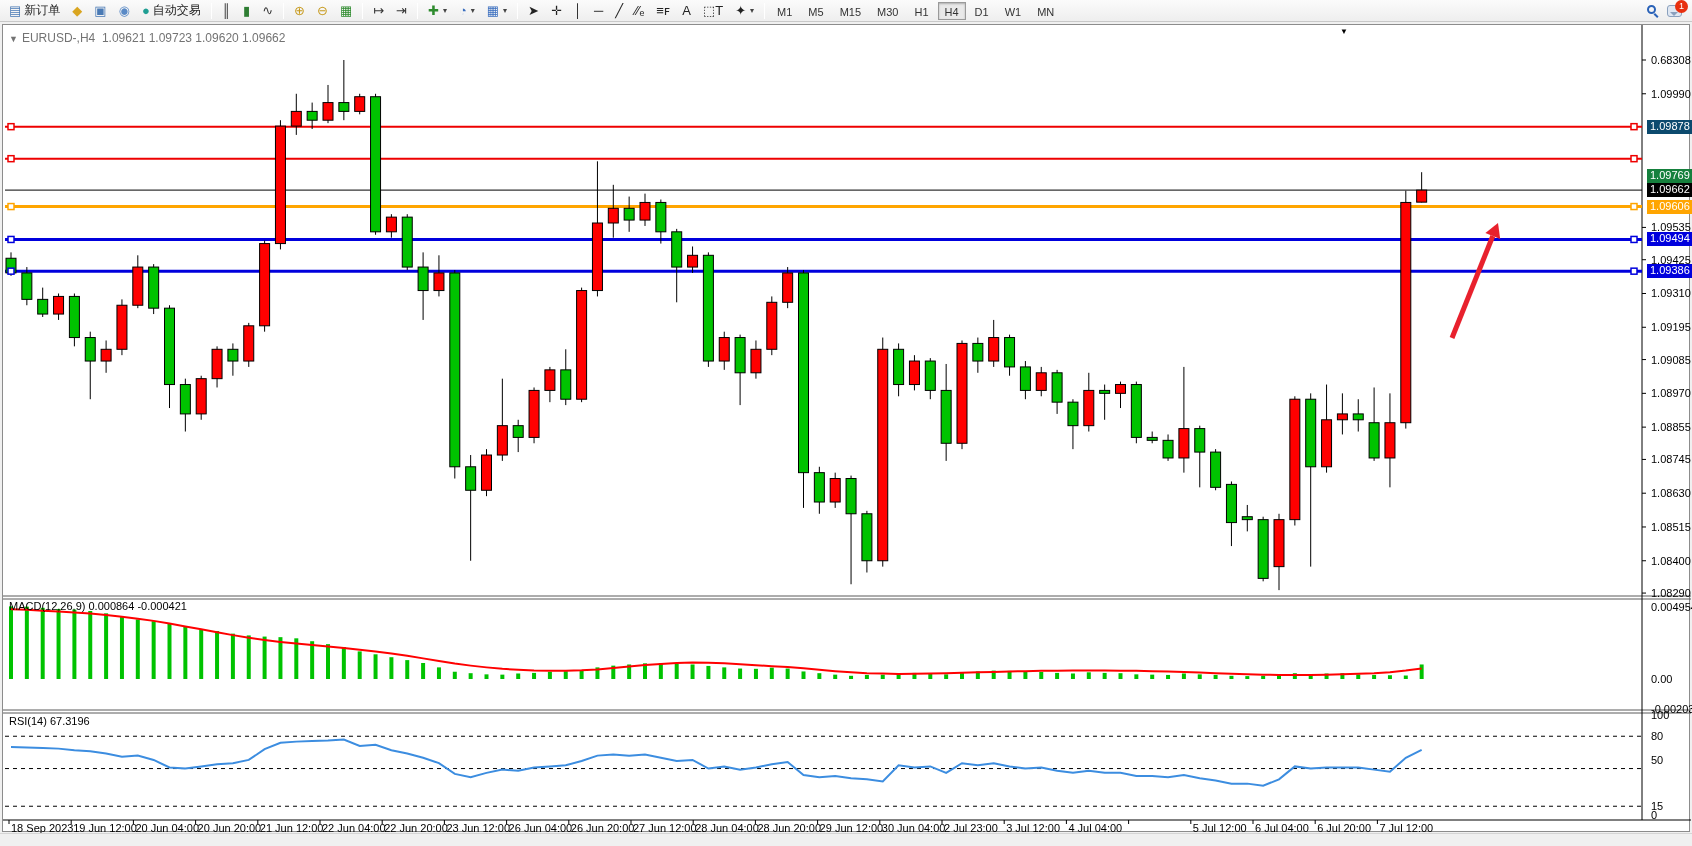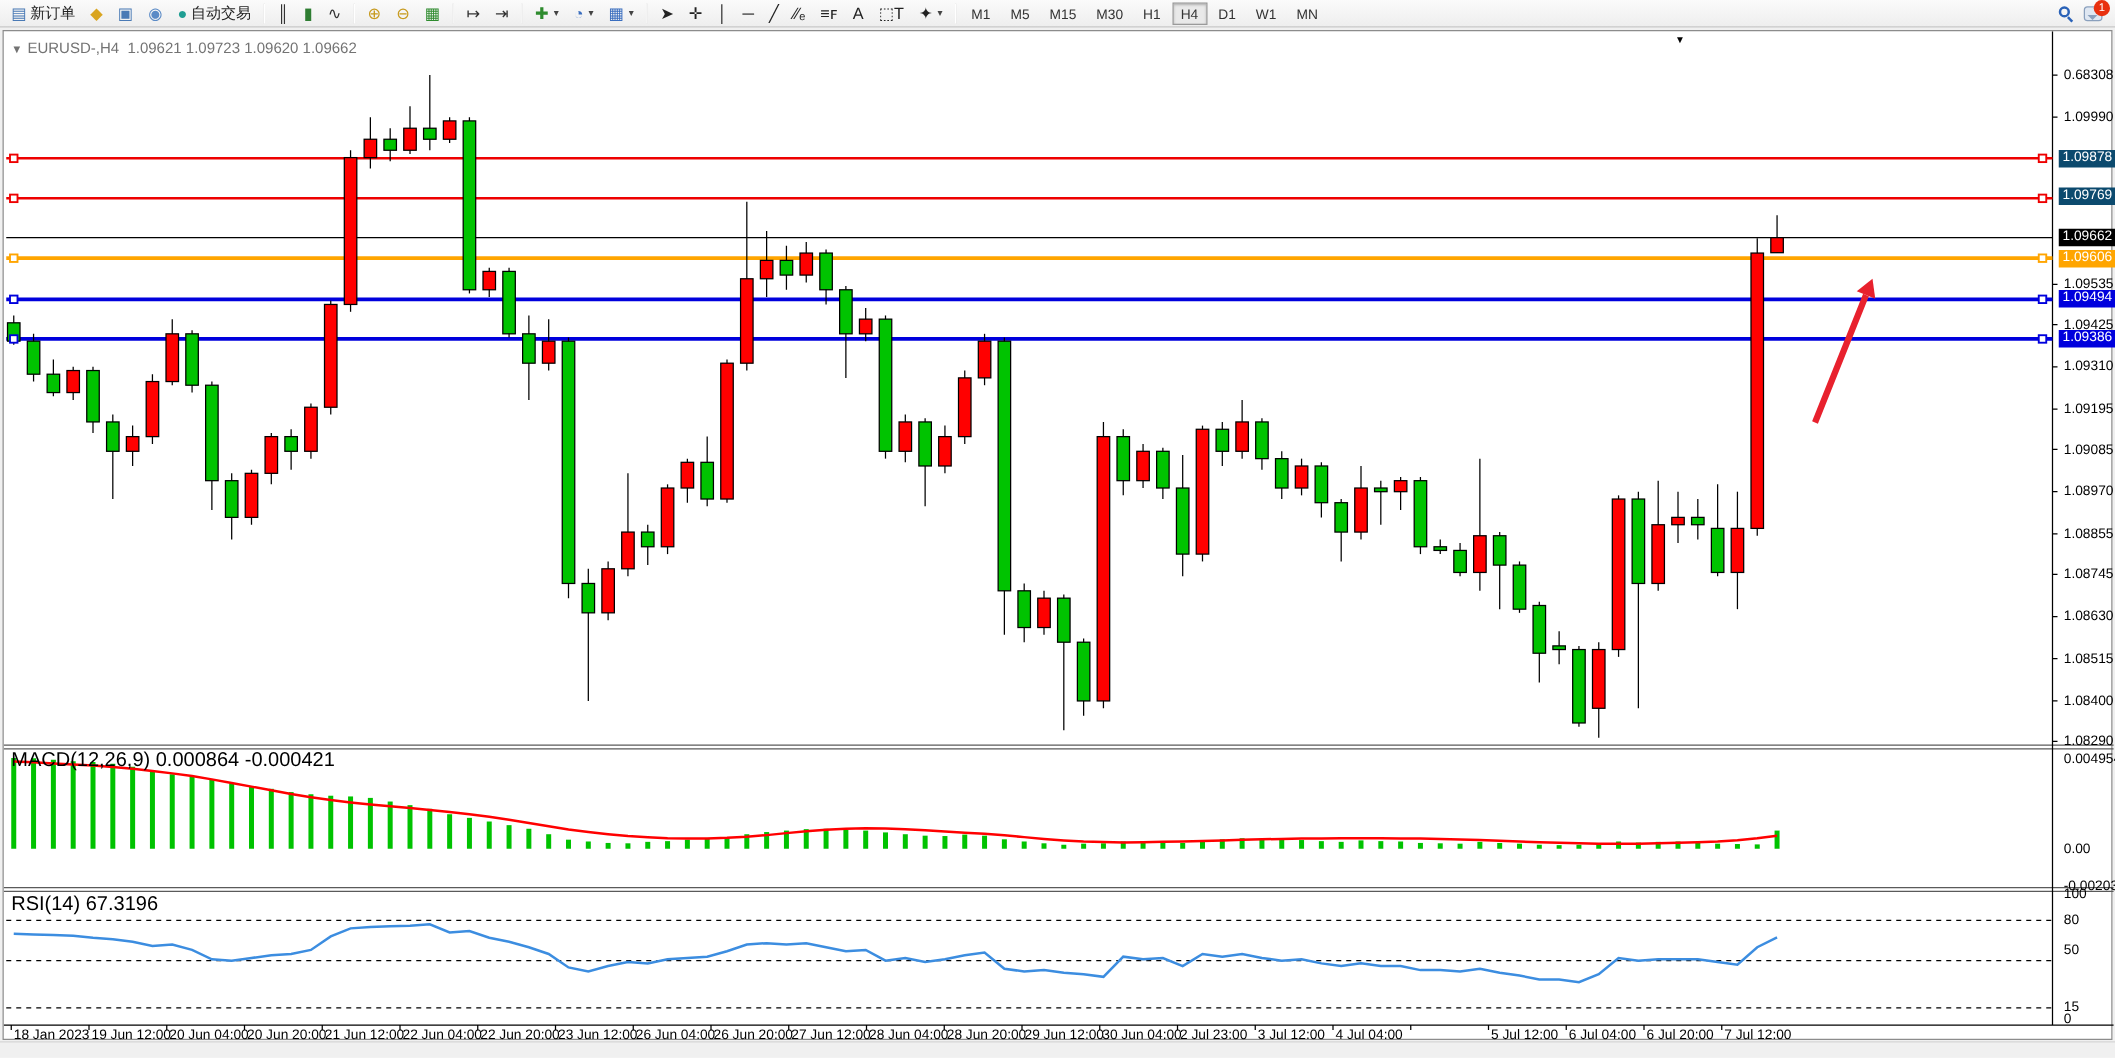--- a/index.html
+++ b/index.html
@@ -38,21 +38,21 @@
   
   #chartwin { position:absolute; left:2px; top:24px; width:1688px; height:808px;
               background:#fff; border:1px solid #8c8c8c; }
   #header { position:absolute; left:6px; top:6px; font-size:12px; color:#737373; z-index:5; }
   #header .tri { font-size:9px; margin-right:4px; }
   #svg-root { position:absolute; left:0; top:0; }
   .axis-lab { position:absolute; left:1648px; transform:translateY(-50%);
               font-size:11px; color:#000; white-space:nowrap; }
   .price-tag { position:absolute; left:1644px; transform:translateY(-50%);
                font-size:11px; color:#fff; padding:0px 3px 1px 3px; line-height:13px; }
-  .ind-label { position:absolute; font-size:16px; color:#000; z-index:4; }
+  .ind-label { position:absolute; font-size:11px; color:#000; z-index:4; }
   .date-lab { position:absolute; top:797px; font-size:11px; color:#000; white-space:nowrap; }
   #endmarker { position:absolute; font-size:8px; color:#000; z-index:4; }
 
   
   #statusbar { position:absolute; left:0; top:833px; width:1692px; height:13px;
                background:#f0f0f0; border-top:1px solid #d5d5d5; }
 </style>
 </head>
 <body>
 
@@ -521,34 +521,34 @@
         <div class="axis-lab" style="top: 302.267px;">1.09195</div>
         <div class="axis-lab" style="top: 334.574px;">1.09085</div>
         <div class="axis-lab" style="top: 368.349px;">1.08970</div>
         <div class="axis-lab" style="top: 402.125px;">1.08855</div>
         <div class="axis-lab" style="top: 434.432px;">1.08745</div>
         <div class="axis-lab" style="top: 468.207px;">1.08630</div>
         <div class="axis-lab" style="top: 501.983px;">1.08515</div>
         <div class="axis-lab" style="top: 535.759px;">1.08400</div>
         <div class="axis-lab" style="top: 568.066px;">1.08290</div>
         <div class="price-tag" style="top: 101.67px; background: #0c4a6e;">1.09878</div>
-        <div class="price-tag" style="top: 132px; background: #0c4a6e;">1.09769</div>
+        <div class="price-tag" style="top: 151px; background: #15803d;">1.09769</div>
         <div class="price-tag" style="top: 165.109px; background: rgb(0, 0, 0);">1.09662</div>
         <div class="price-tag" style="top: 181.556px; background: rgb(255, 165, 0);">1.09606</div>
         <div class="price-tag" style="top: 214.451px; background: rgb(0, 0, 221);">1.09494</div>
         <div class="price-tag" style="top: 246.17px; background: rgb(0, 0, 221);">1.09386</div>
         <div class="axis-lab" style="top: 582.018px;">0.004954</div>
         <div class="axis-lab" style="top: 654px;">0.00</div>
         <div class="axis-lab" style="top: 683.612px;">-0.002038</div>
         <div class="axis-lab" style="top: 689.7px;">100</div>
         <div class="axis-lab" style="top: 711.24px;">80</div>
         <div class="axis-lab" style="top: 735px;">50</div>
         <div class="axis-lab" style="top: 781.245px;">15</div>
         <div class="axis-lab" style="top: 790px;">0</div>
-        <div class="date-lab" style="top: 797px; left: 8px;">18 Jan 2023</div>
+        <div class="date-lab" style="top: 797px; left: 8px;">18 Sep 2023</div>
         <div class="date-lab" style="top: 797px; left: 70.2px;">19 Jun 12:00</div>
         <div class="date-lab" style="top: 797px; left: 132.4px;">20 Jun 04:00</div>
         <div class="date-lab" style="top: 797px; left: 194.6px;">20 Jun 20:00</div>
         <div class="date-lab" style="top: 797px; left: 256.8px;">21 Jun 12:00</div>
         <div class="date-lab" style="top: 797px; left: 319px;">22 Jun 04:00</div>
         <div class="date-lab" style="top: 797px; left: 381.2px;">22 Jun 20:00</div>
         <div class="date-lab" style="top: 797px; left: 443.4px;">23 Jun 12:00</div>
         <div class="date-lab" style="top: 797px; left: 505.6px; text-align: right;">26 Jun 04:00</div>
         <div class="date-lab" style="top: 797px; left: 567.8px;">26 Jun 20:00</div>
         <div class="date-lab" style="top: 797px; left: 630px;">27 Jun 12:00</div>

